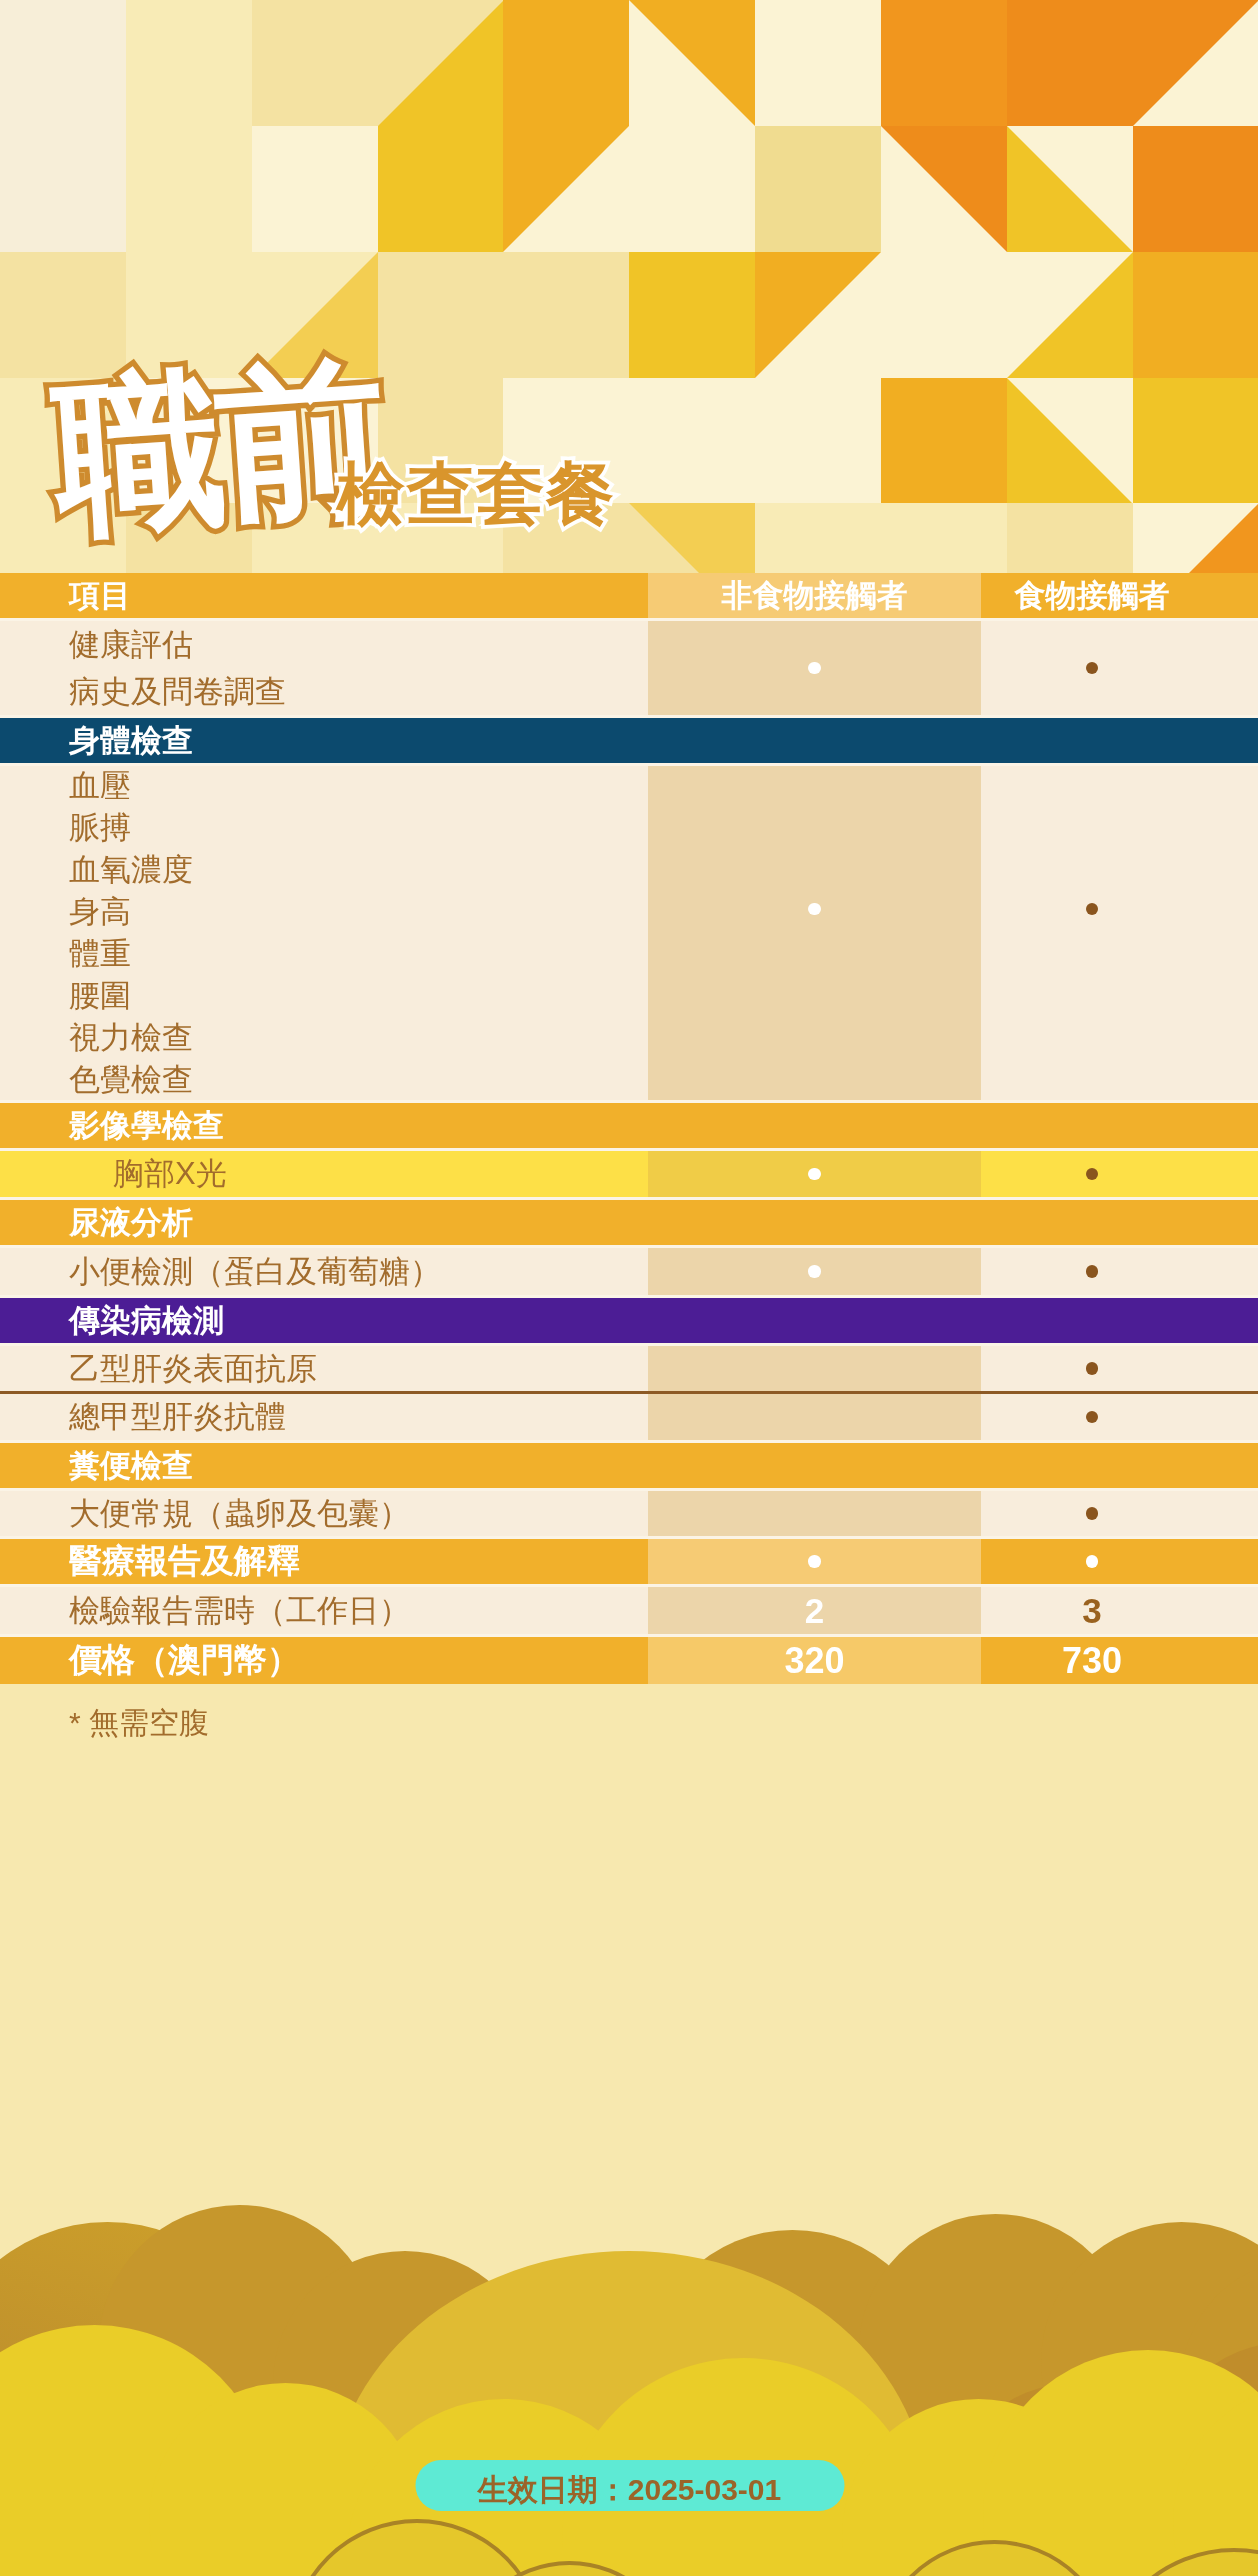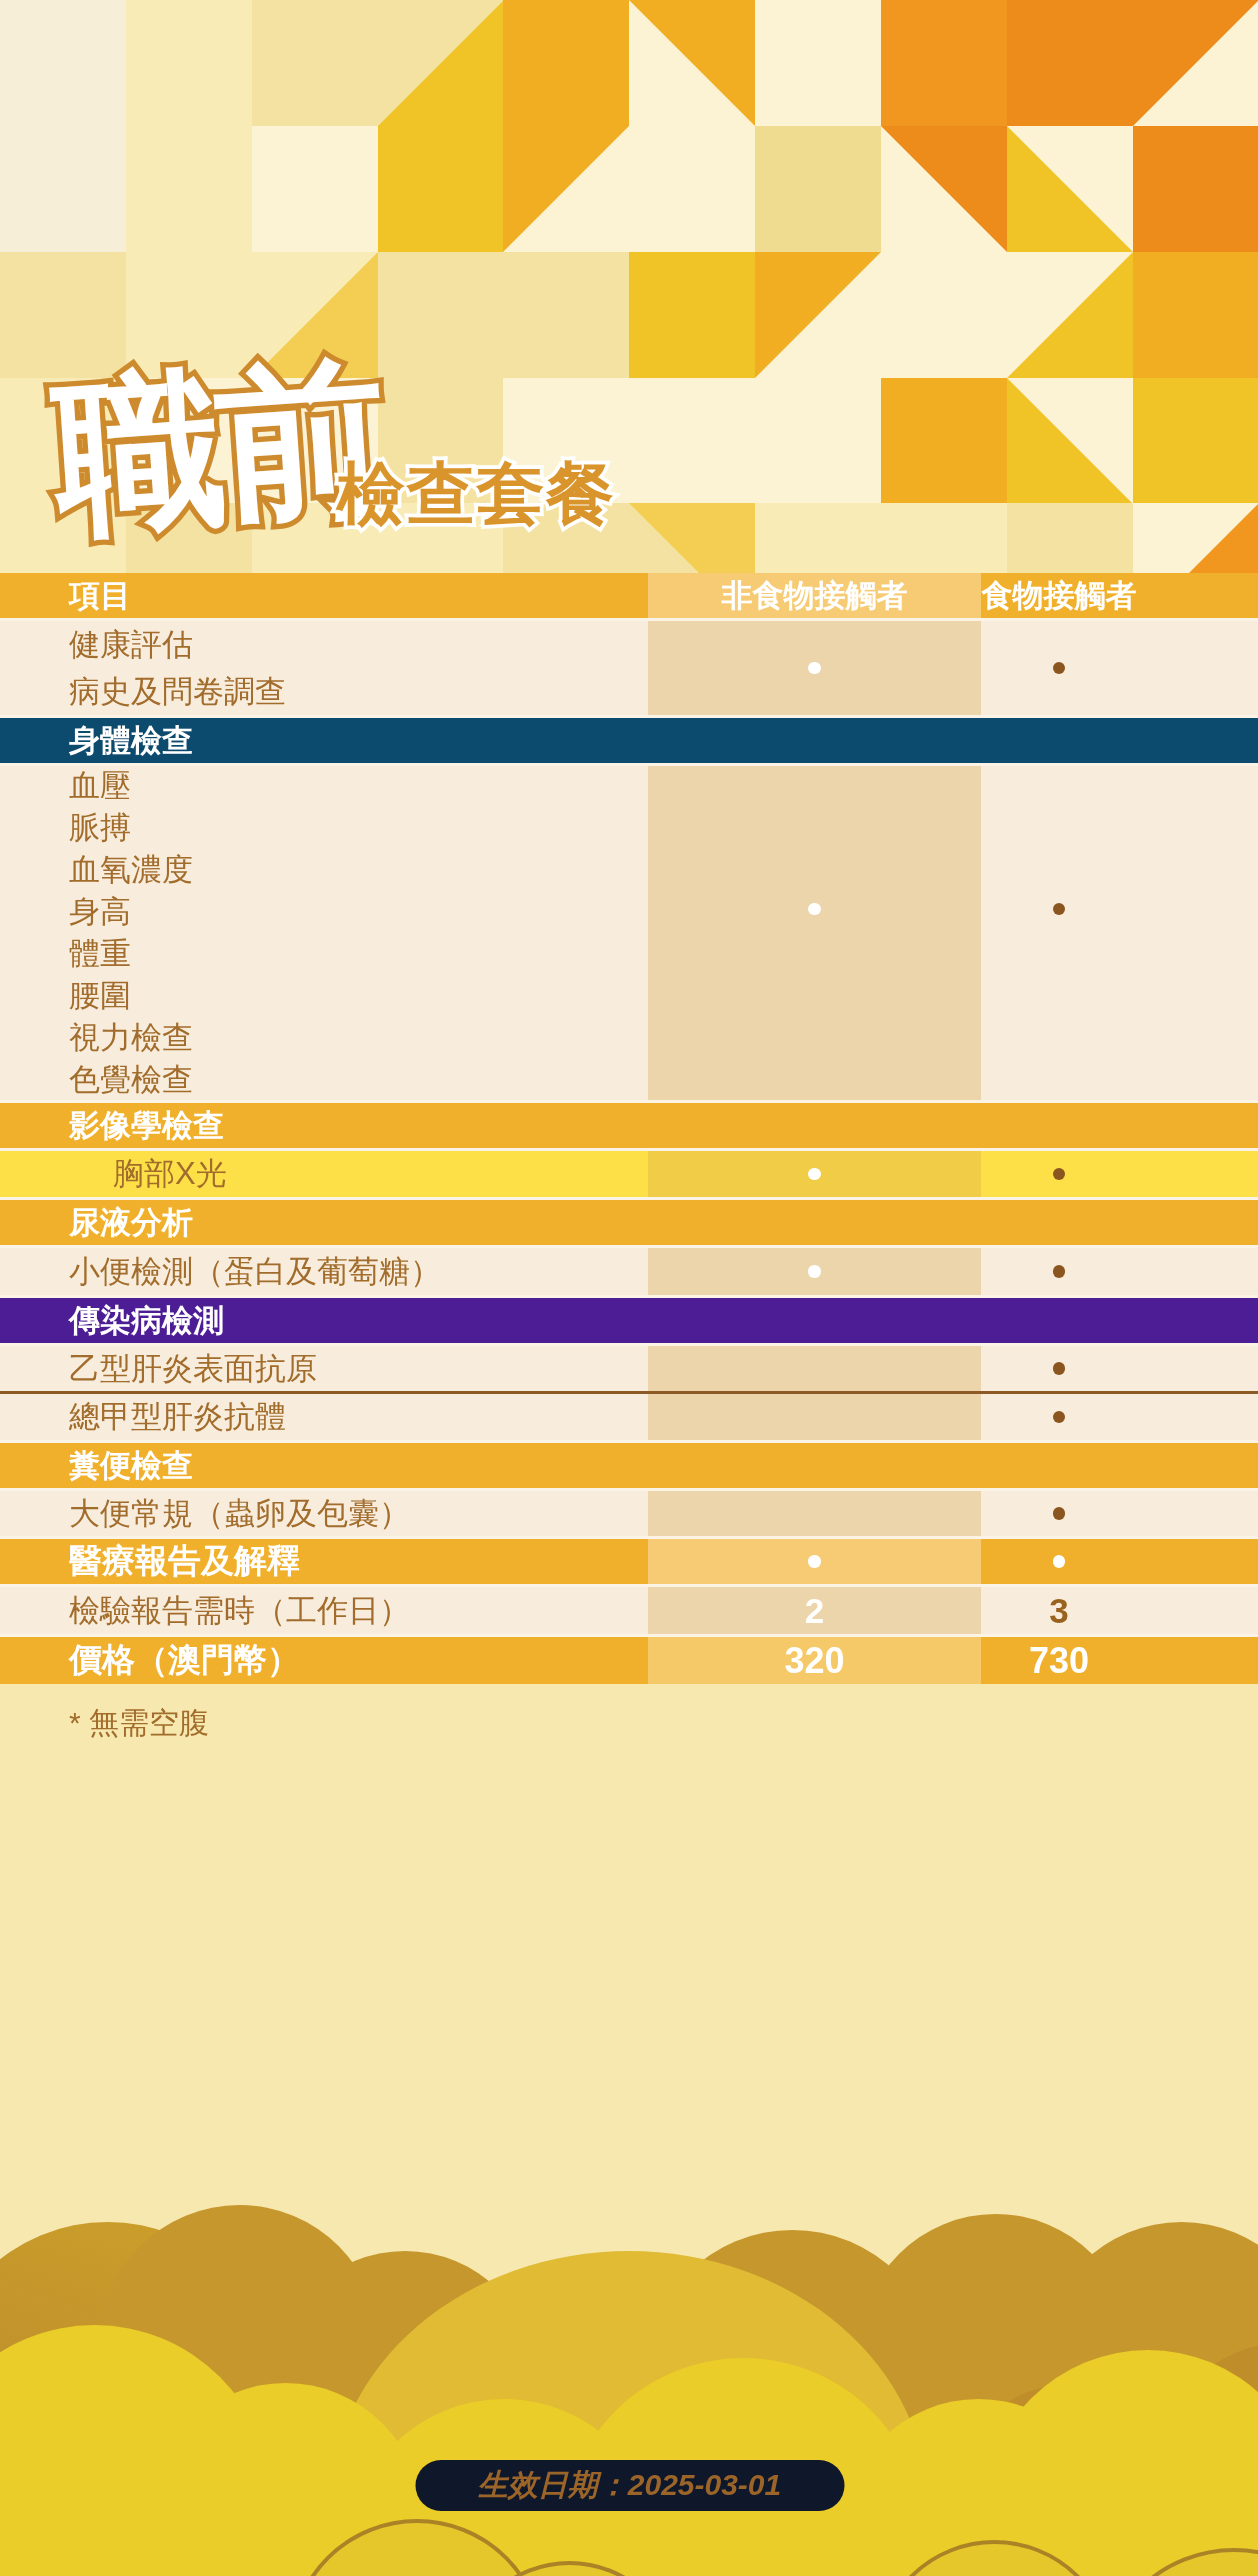--- a/index.html
+++ b/index.html
@@ -23,21 +23,21 @@
   
   #table{position:absolute;left:0;top:573px;width:1259px;height:1119px;background:transparent;}
   #illus{position:absolute;inset:0;overflow:hidden;}
   .blob{position:absolute;}
   #blocks{position:absolute;inset:0;}
   .blk{position:relative;border-bottom:3.3px solid #FBF4E6;}
   .blk:last-child{border-bottom:none;}
   .colseg{position:absolute;top:0;bottom:0;left:648px;width:333px;}
   .colwrap{position:absolute;top:0;bottom:0;display:flex;align-items:center;justify-content:center;z-index:3;}
   .col2{left:648px;width:333px;}
-  .col3{left:948px;width:222px;}
+  .col3{left:981px;width:222px;}
   .lines{position:relative;z-index:3;height:100%;display:flex;flex-direction:column;justify-content:center;padding-left:69px;}
   .line{font-size:31px;color:#A26C2C;}
   .seclabel{position:relative;z-index:3;height:100%;display:flex;align-items:center;padding-left:69px;
       font-size:31px;font-weight:700;color:#FFFFFF;}
   .dot{width:12.4px;height:12.4px;border-radius:50%;}
   .tall .colwrap{align-items:flex-start;}
   .tall .dot{margin-top:137px;}
   .num{font-size:35px;font-weight:600;}
   .pricenum{font-size:36px;font-weight:700;color:#FFFFFF;}
 
@@ -50,21 +50,21 @@
   .bb{background:#C6972C;}
   .fb{background:#EACD28;}
   .acc{background:#C08D2B;}
   .hill{background:#E0BB33;}
   .bump{background:#E5C72B;border:4.1px solid #A98326;}
   #backfill{position:absolute;left:0;right:0;top:223px;bottom:0;background:#C6972C;}
   #frontfill{position:absolute;left:0;right:0;top:355px;bottom:0;background:#EACD28;}
 
   
   #badge{position:absolute;left:50%;transform:translateX(-50%);top:2460px;width:429px;height:51px;
-      background:#0f172a;border-radius:26.4px;display:flex;align-items:center;justify-content:center;z-index:8;font-style:italic;}
+      background:#5eead4;border-radius:26.4px;display:flex;align-items:flex-end;justify-content:center;z-index:8;}
   #badge span{font-size:30px;font-weight:700;color:#9B6429;}
 </style>
 </head>
 <body>
 
 <div id="page">
 
   <div id="mosaic">
       <div class="tile" style="left: 0px; top: 0px; background: rgb(247, 238, 216);"></div>
       <div class="tile" style="left: 126px; top: 0px; background: rgb(248, 235, 182);"></div>

